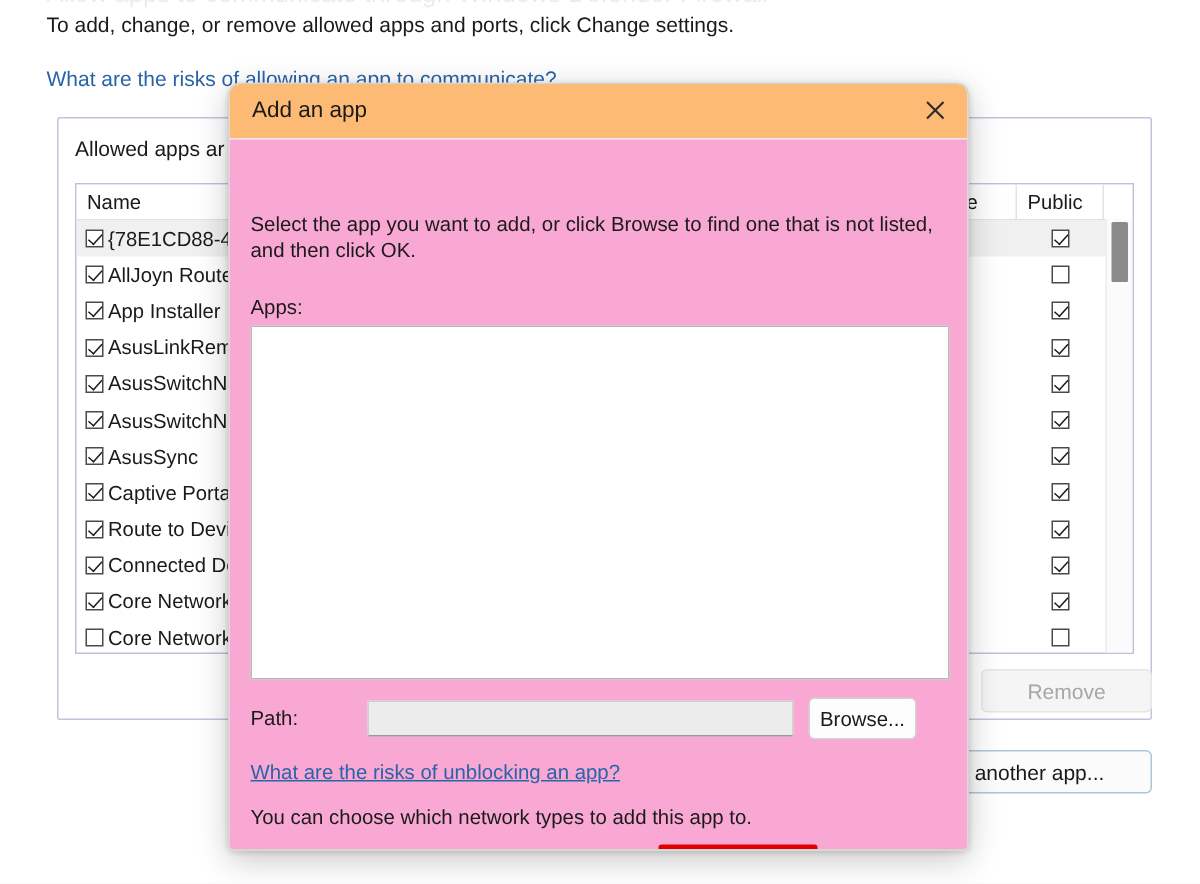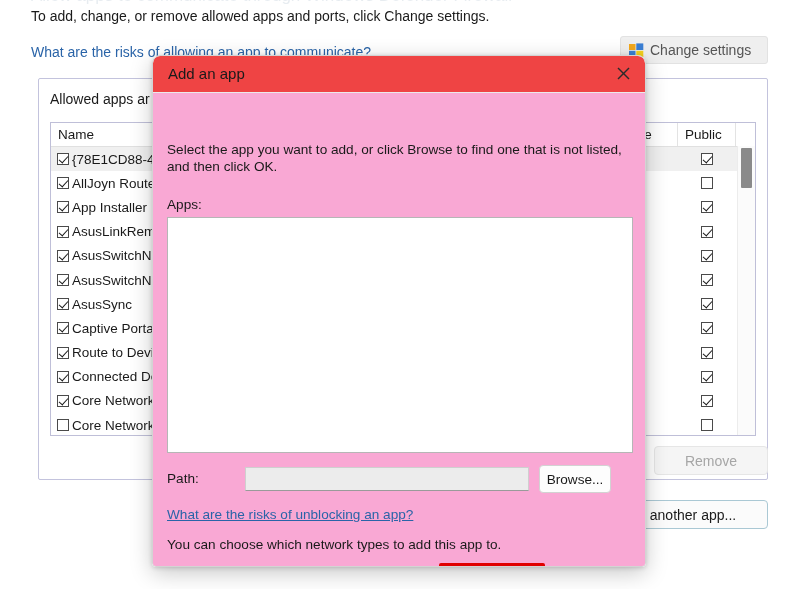--- a/index.html
+++ b/index.html
@@ -221,21 +221,21 @@
     width: 494px; height: 512px;
     background: #f0f0f0;
     border: 1px solid #d3d3d3;
     border-radius: 8px 8px 4px 4px;
     box-sizing: border-box;
     overflow: hidden;
   }
   #dlg-titlebar {
     position: relative;
     height: 36px;
-    background: #ef4444;
+    background: #fdba74;
     border-bottom: 1px solid #eaeaea;
     border-radius: 7px 7px 0 0;
   }
   #dlg-title {
     position: absolute;
     left: 15px; top: 9px;
     font-size: 15px;
     color: #1a1a1a;
     white-space: nowrap;
   }
@@ -334,31 +334,20 @@
 <body>
 
 <div id="bg-page">
 
   <div id="cutoff-heading">Allow apps to communicate through Windows Defender Firewall</div>
 
   <div id="intro-text">To add, change, or remove allowed apps and ports, click Change settings.</div>
 
   <div id="risks-link">What are the risks of allowing an app to communicate?</div>
 
-  <div id="change-settings-btn">
-    <span class="shield-ico">
-      <svg width="16" height="15" viewBox="0 0 16 15">
-        <rect x="1" y="1" width="6.5" height="6" fill="#f3a81c"></rect>
-        <rect x="8.3" y="0.4" width="7" height="6.6" fill="#3b7fd4"></rect>
-        <rect x="1" y="7.8" width="6.5" height="6.4" fill="#3b7fd4"></rect>
-        <rect x="8.3" y="7.8" width="7" height="6.4" fill="#f3cf1c"></rect>
-      </svg>
-    </span>
-    <span>Change settings</span>
-  </div>
 
   <div id="allowed-group">
     <div id="allowed-label">Allowed apps ar</div>
   </div>
 
   <div id="list-view">
     <div id="list-header">
       <div class="hcell hc-name">Name</div>
       <div class="hcell hc-private">ate</div>
       <div class="hcell hc-public">Public</div>

